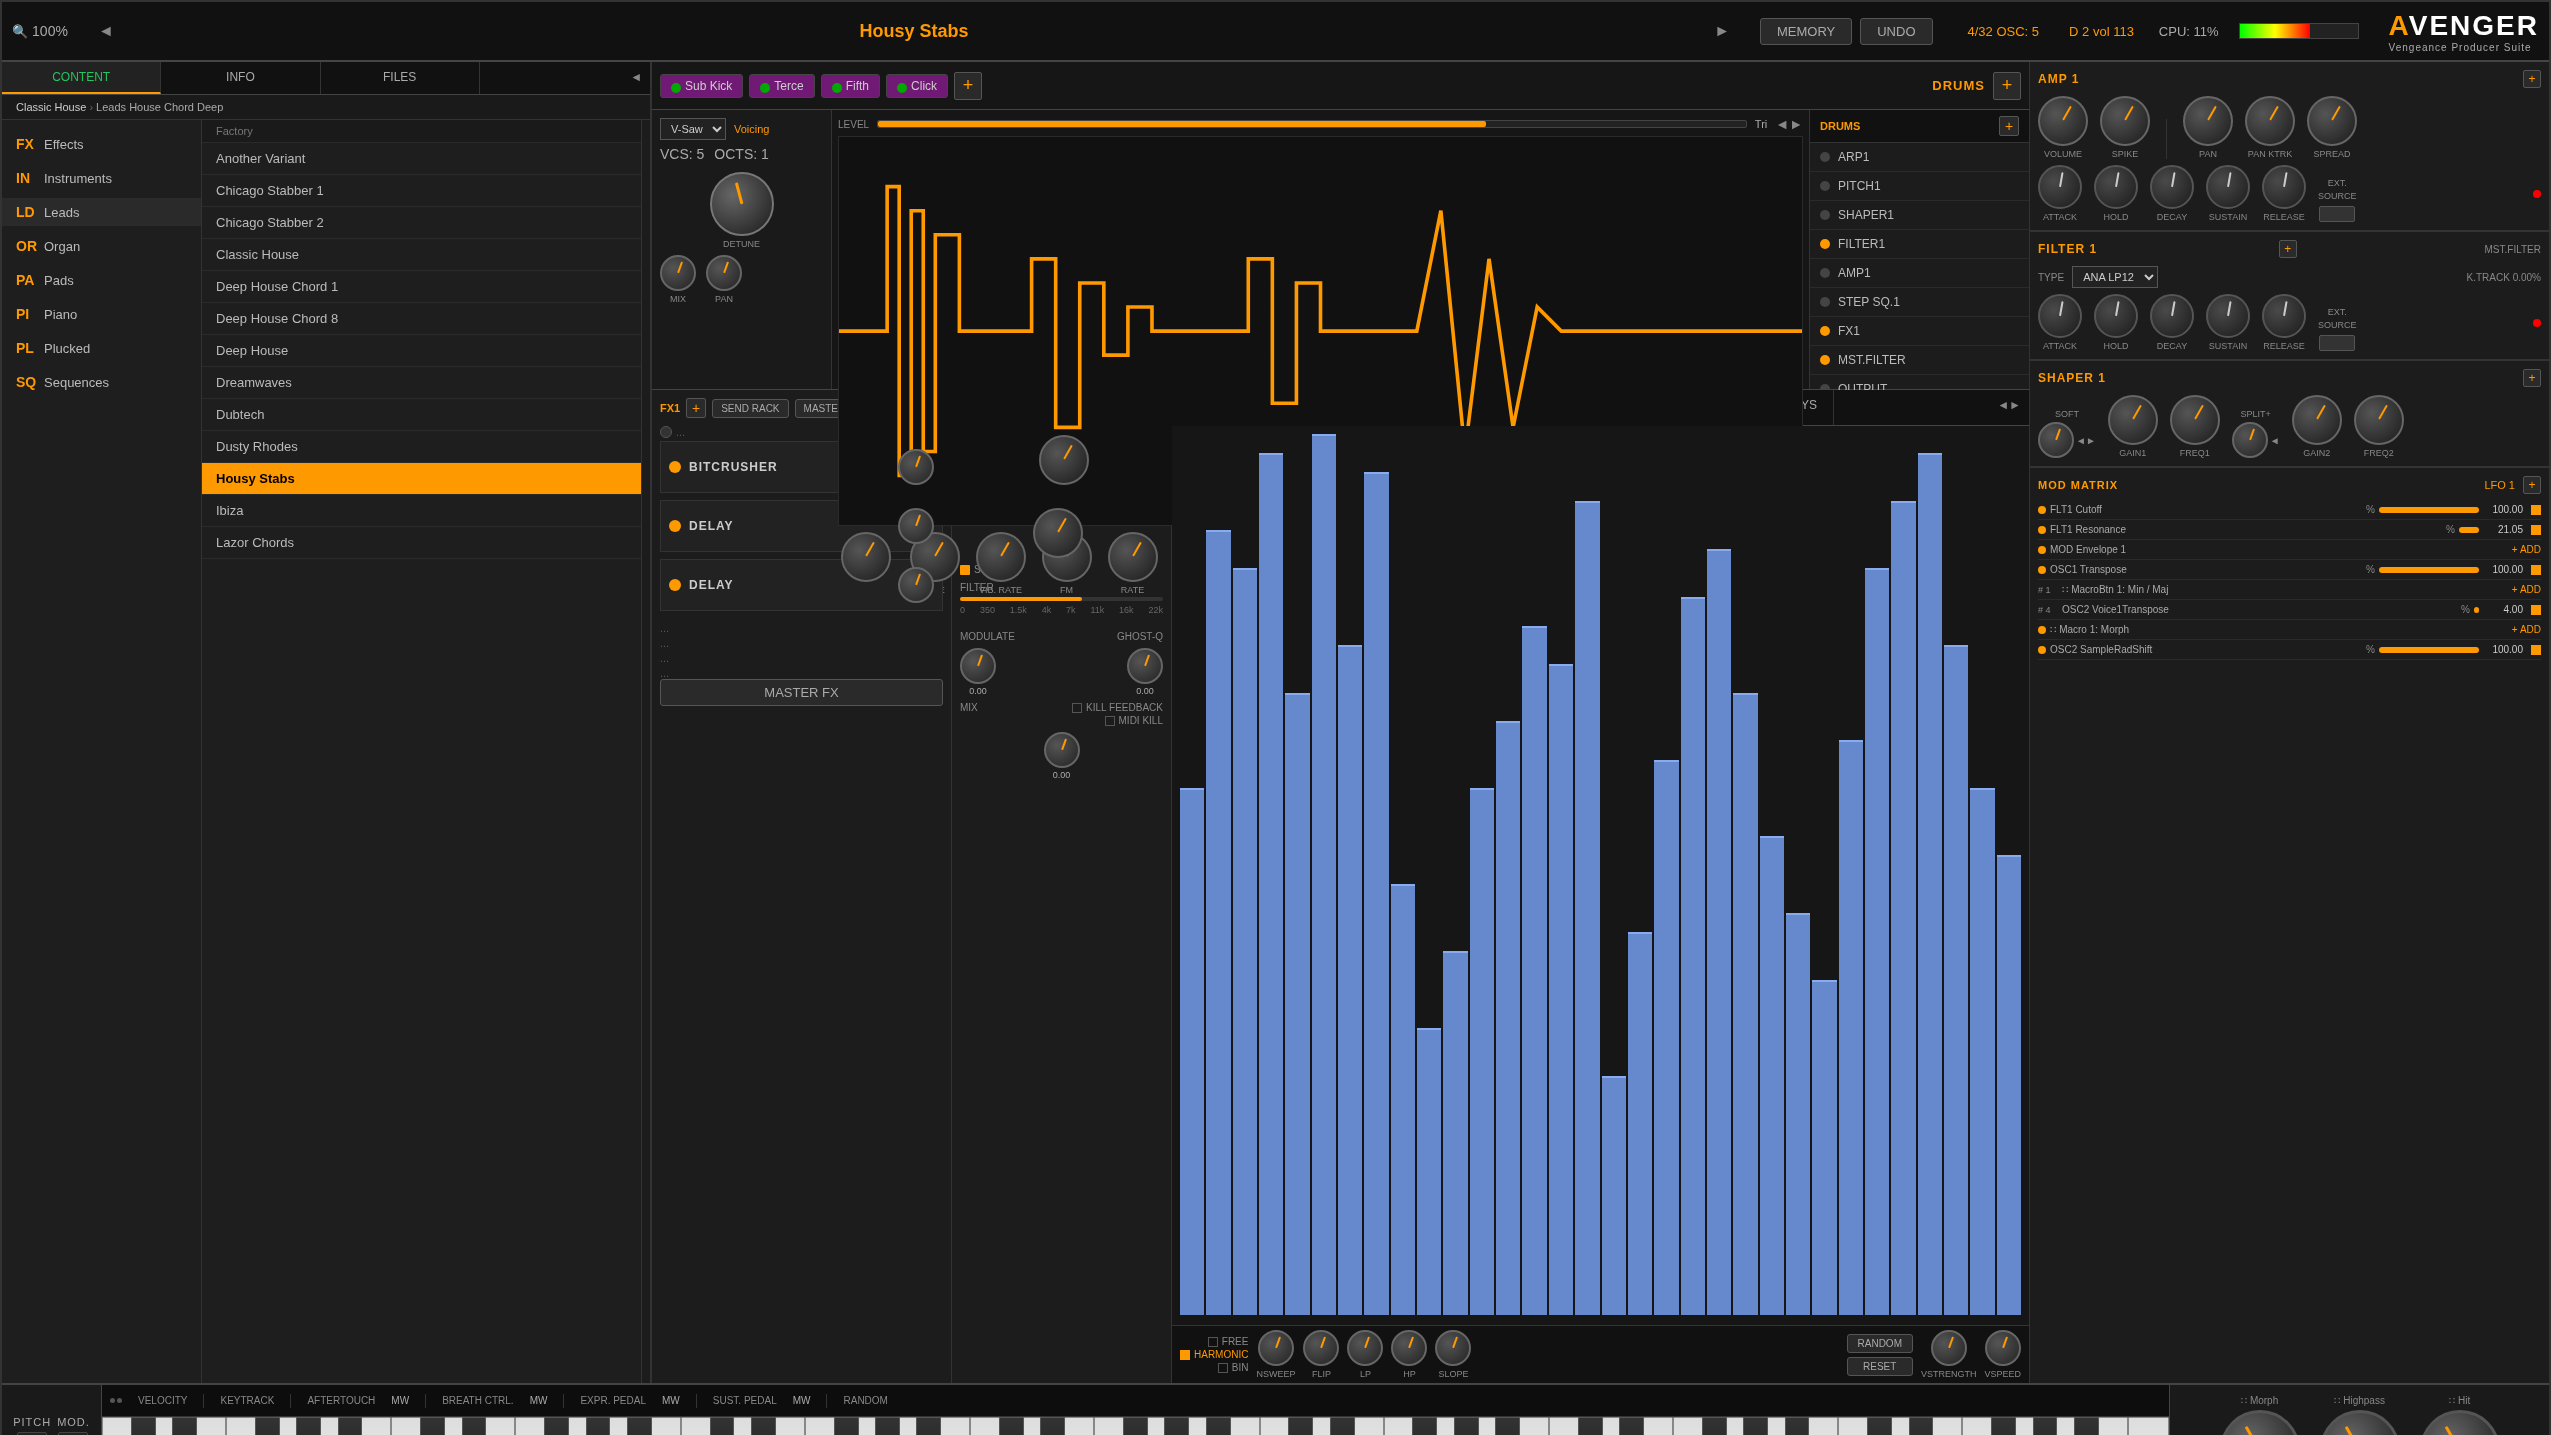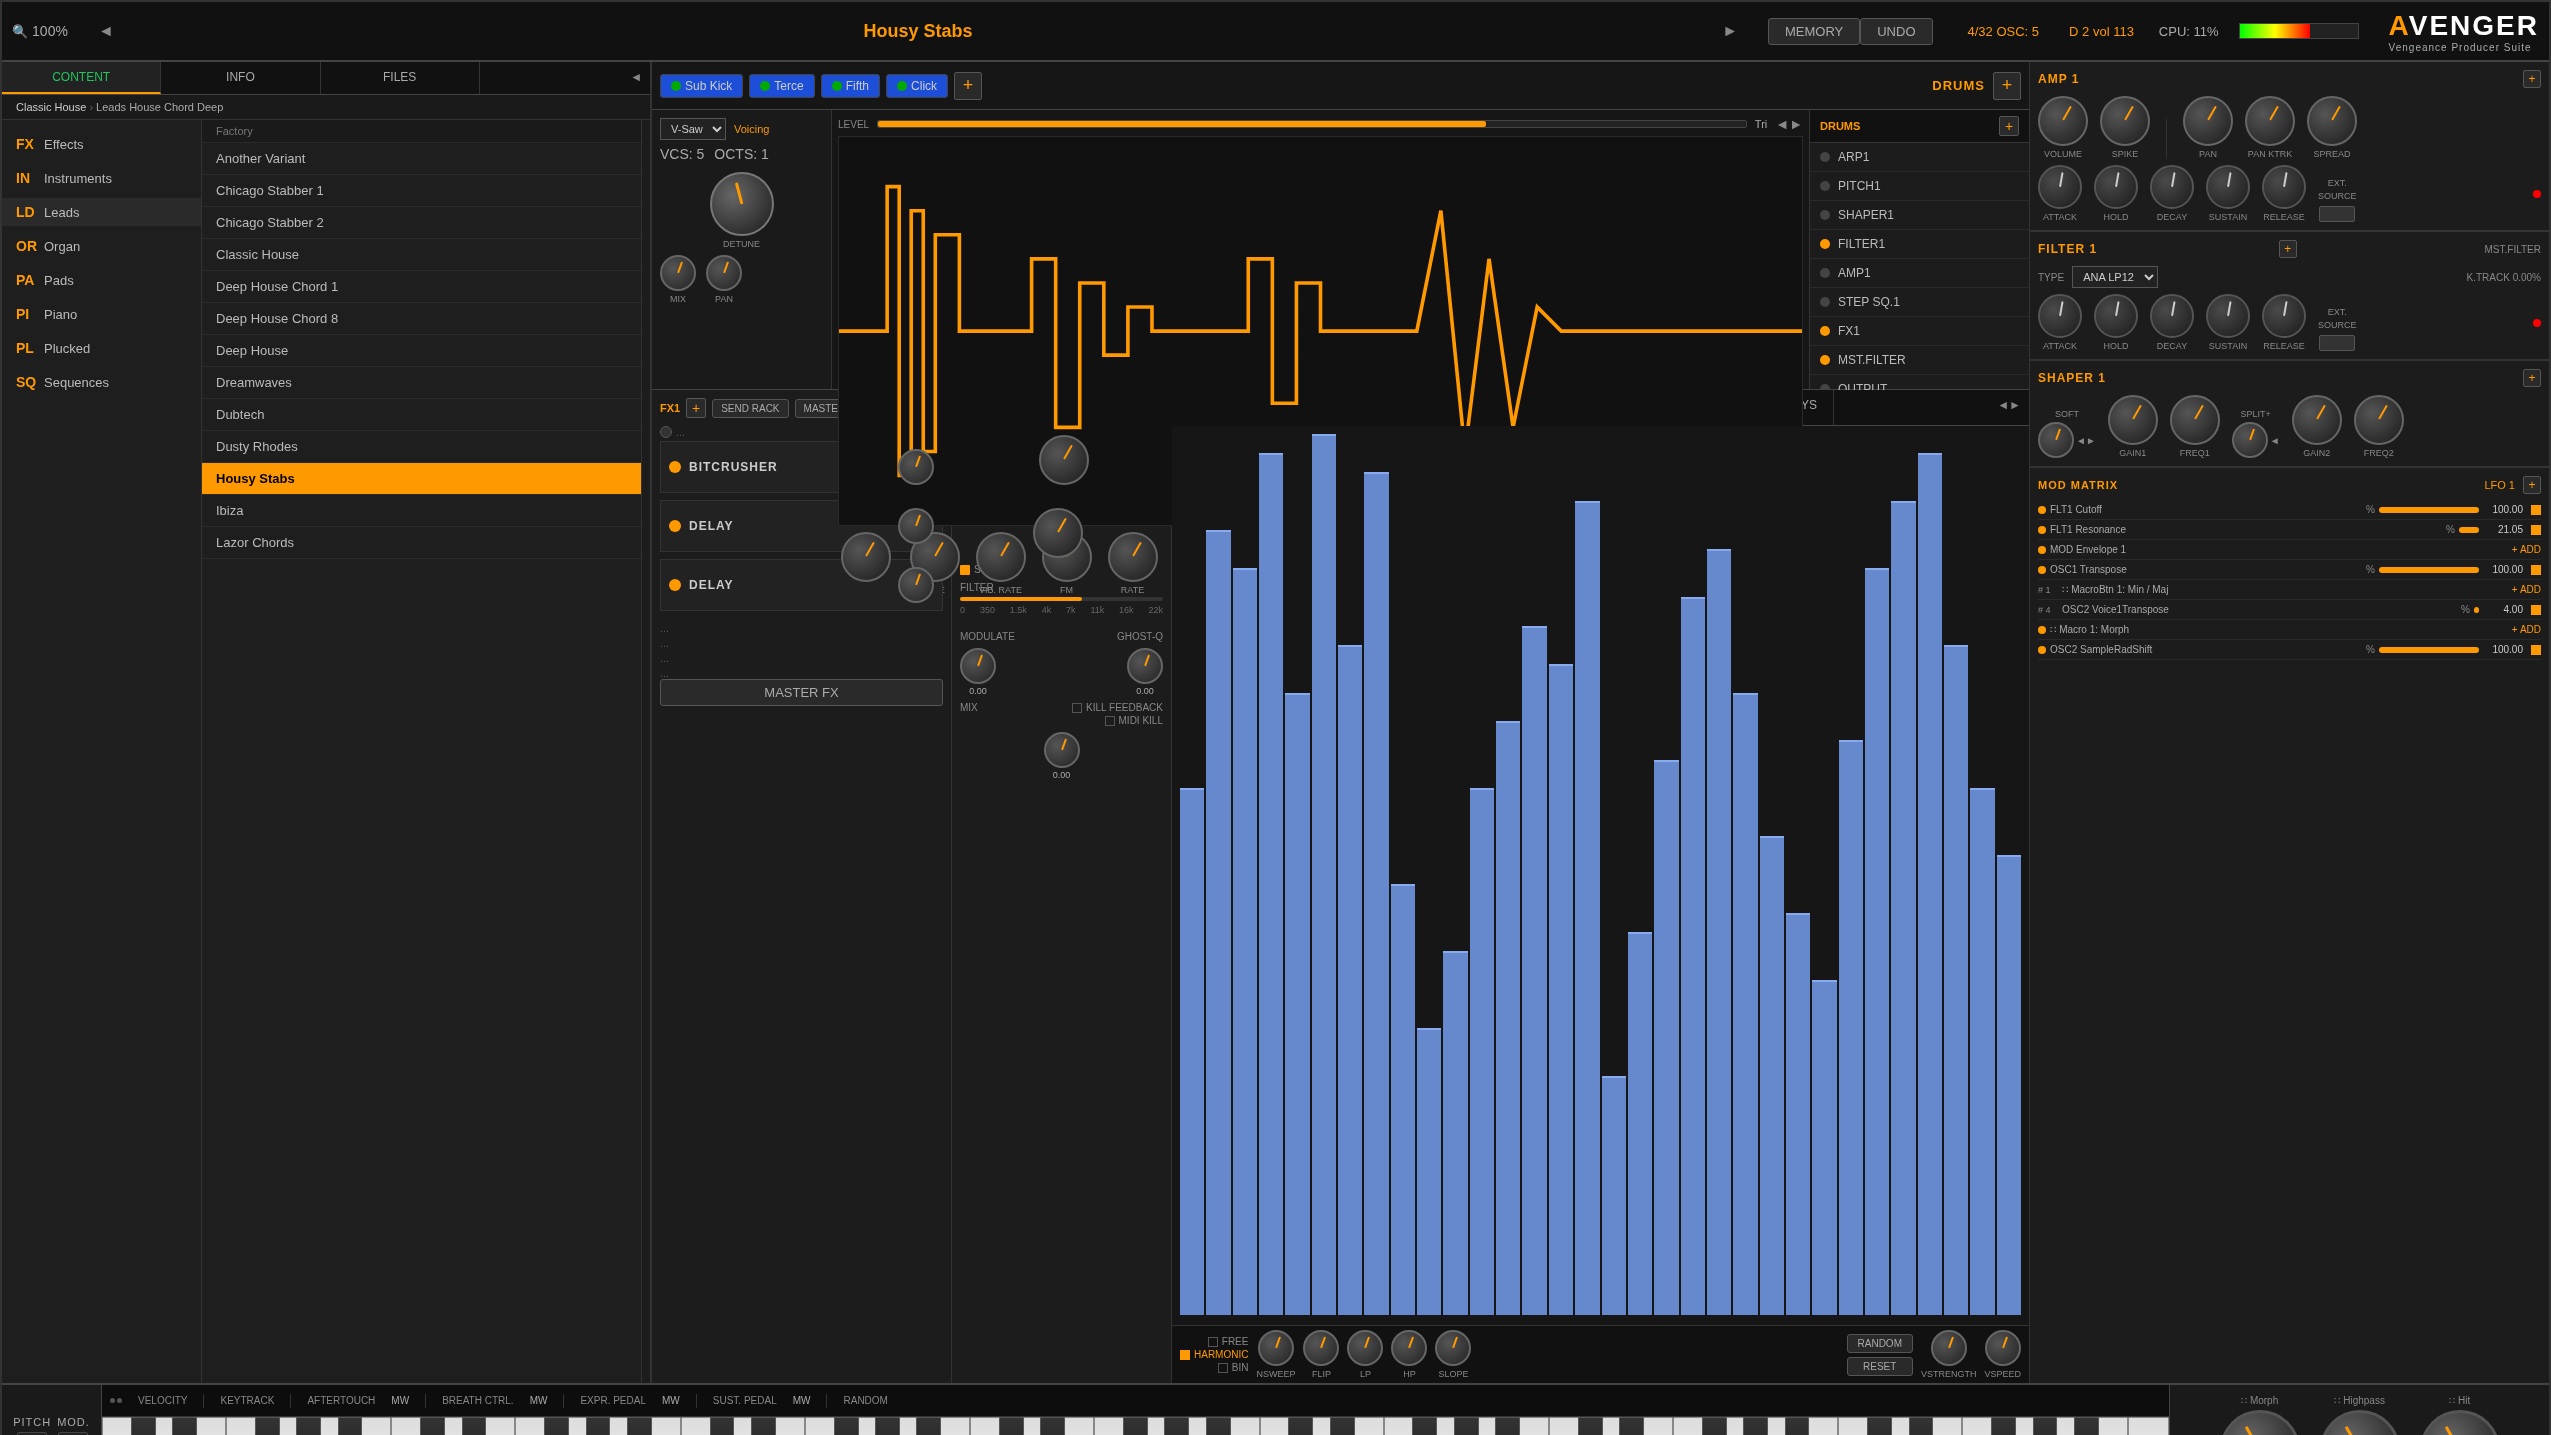--- a/index.html
+++ b/index.html
@@ -43,20 +43,21 @@
       flex: 1;
       text-align: center;
     }
     .top-bar-arrows {
       color: #888;
       font-size: 16px;
       margin: 0 10px;
     }
     .top-bar-btns {
       display: flex;
+      gap: 8px;
       margin: 0 20px;
     }
     .top-bar-btn {
       background: #2a2a2a;
       border: 1px solid #555;
       color: #aaa;
       padding: 5px 16px;
       font-size: 13px;
       cursor: pointer;
       border-radius: 3px;
@@ -177,24 +178,24 @@
       height: 48px;
       background: #161616;
       display: flex;
       align-items: center;
       border-bottom: 1px solid #444;
       padding: 0 8px;
       gap: 6px;
     }
     .osc-slot {
       display: flex;
-      align-items: center;
+      align-items: flex-end;
       gap: 4px;
       padding: 4px 10px;
-      background: #1d4ed8;
+      background: #701a75;
       border: 1px solid #444;
       border-radius: 3px;
       cursor: pointer;
     }
     .osc-dot {
       width: 10px;
       height: 10px;
       border-radius: 50%;
       background: #0a0;
     }

